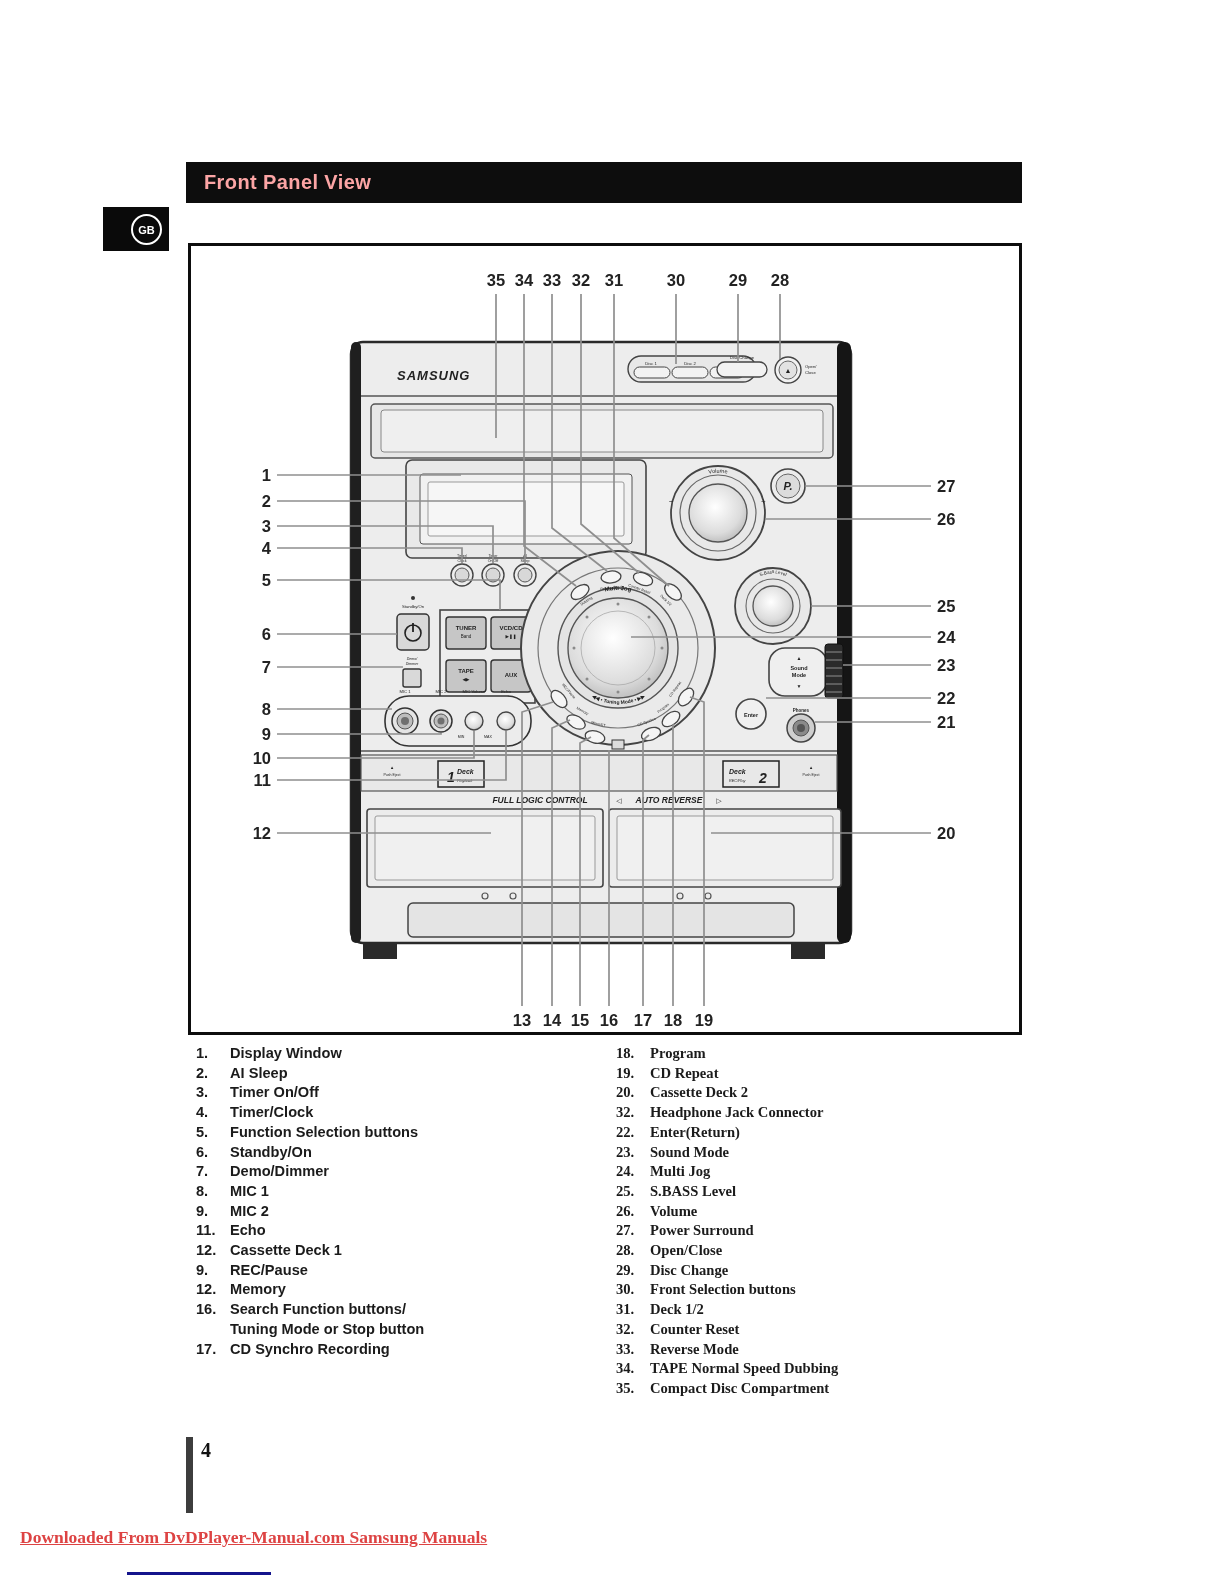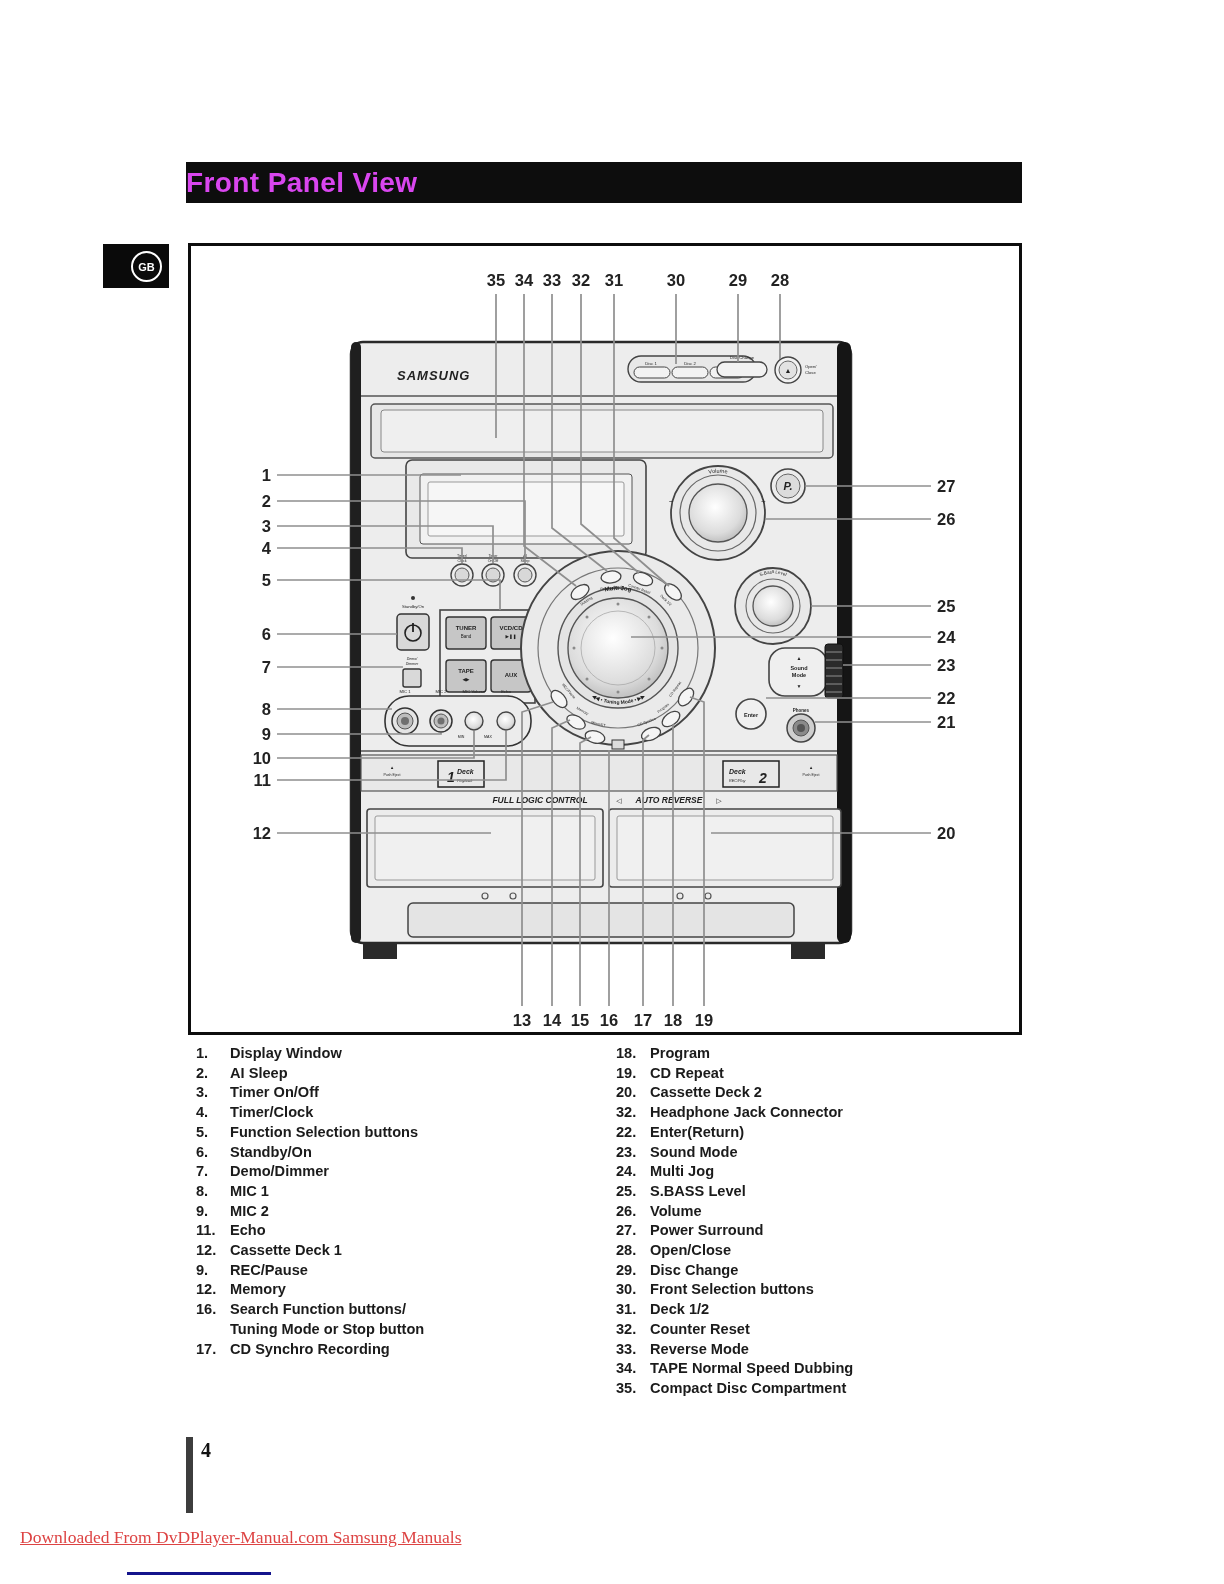--- a/index.html
+++ b/index.html
@@ -1,42 +1,42 @@
 <!DOCTYPE html>
 <html><head>
 <meta charset="utf-8">
 <style>
   html,body{margin:0;padding:0;background:#ffffff;}
   .page{position:relative;width:1224px;height:1584px;background:#ffffff;overflow:hidden;
         font-family:"Liberation Sans",sans-serif;color:#111;}
   
   .title-bar{position:absolute;left:186px;top:162px;width:836px;height:41px;background:#0d0d0d;
              display:flex;align-items:center;}
-  .title-bar span{color:#d946ef;font-size:28px;font-weight:bold;letter-spacing:.4px;}
-  .gb-badge{position:absolute;left:103px;top:207px;width:66px;height:44px;background:#0a0a0a;margin-top:37px;}
+  .title-bar span{color:#fca5a5;font-size:20px;font-weight:bold;padding-left:18px;letter-spacing:.4px;}
+  .gb-badge{position:absolute;left:103px;top:207px;width:66px;height:44px;background:#0a0a0a;}
   .gb-circle{position:absolute;left:28px;top:7px;width:27px;height:27px;border:2.5px solid #fff;
              border-radius:50%;color:#fff;font-size:11px;font-weight:bold;display:flex;
              align-items:center;justify-content:center;}
   
   .diagram-box{position:absolute;left:188px;top:243px;width:834px;height:792px;
                border:3px solid #0d0d0d;box-sizing:border-box;background:#fff;}
   .diagram-box svg{position:absolute;left:0;top:0;}
   
   .legend{position:absolute;left:196px;top:1044px;width:812px;display:flex;
           font-size:14.6px;font-weight:bold;color:#1b1b1b;}
   .legend-col{width:420px;}
-  .legend-col.right{width:392px;}
+  .legend-col.right{width:392px;font-family:Liberation Serif, serif;}
   .lg-row{display:flex;line-height:19.7px;}
   .lg-num{width:34px;flex:none;}
   
   .page-num-bar{position:absolute;left:186px;top:1437px;width:7px;height:76px;background:#3d3d3d;}
   .page-num{position:absolute;left:201px;top:1439px;font-family:"Liberation Serif",serif;
             font-size:20px;font-weight:bold;color:#111;}
   .dl-link{position:absolute;left:20px;top:1527px;font-family:"Liberation Serif",serif;
-           font-size:17.5px;color:#dd4343;text-decoration:underline;cursor:pointer;}
+           font-size:17.5px;color:#dd4343;text-decoration:underline;cursor:pointer;font-weight:bold;}
   .blue-line{position:absolute;left:127px;top:1572px;width:144px;height:3px;background:#14148c;}
   
   text{font-family:"Liberation Sans",sans-serif;fill:#222;}
   .co{font-size:16.5px;font-weight:bold;fill:#0d0d0d;}
   .micro{font-size:4.2px;}
   .micro2{font-size:3.6px;}
 </style>
 </head>
 <body>
 

